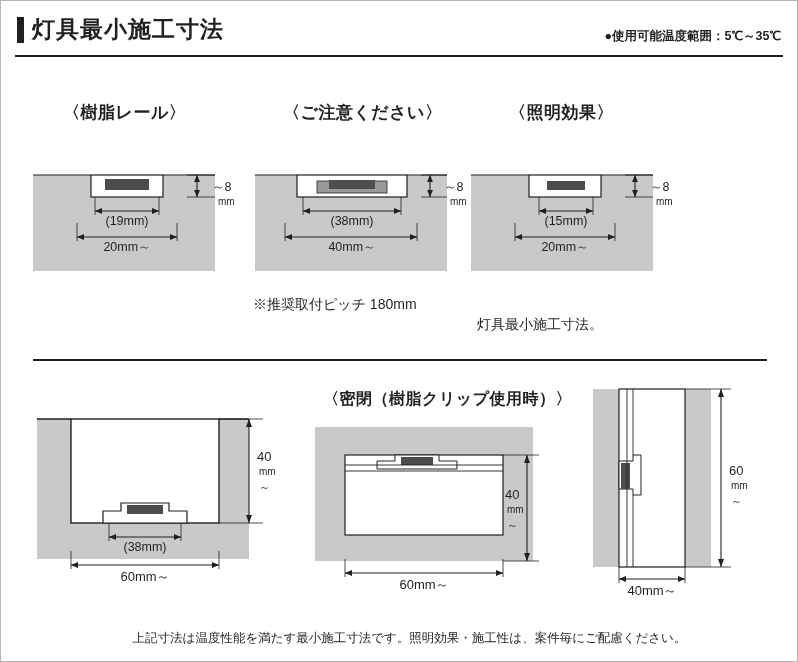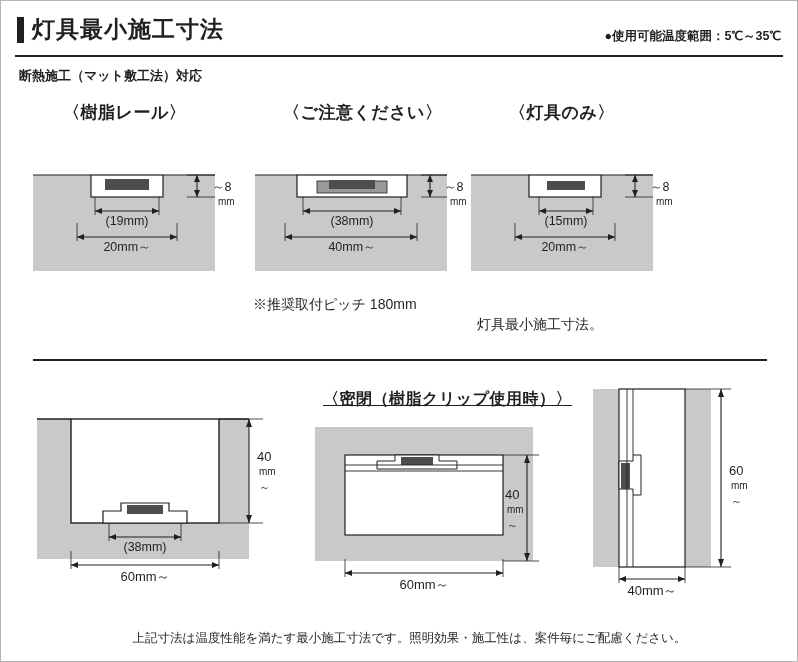--- a/index.html
+++ b/index.html
@@ -72,21 +72,21 @@
   .cap {
     position: absolute;
     font-size: 17px;
     font-weight: bold;
     white-space: nowrap;
     letter-spacing: 0.5px;
   }
   .cap1 { left: 62px;  top: 100px; }
   .cap2 { left: 282px; top: 100px; }
   .cap3 { left: 508px; top: 100px; }
-  .cap4 { left: 322px; top: 388px; font-size: 16px; text-decoration: underline; }
+  .cap4 { left: 322px; top: 388px; font-size: 16px; }
 
   
   .note {
     position: absolute;
     font-size: 14px;
     white-space: nowrap;
   }
   .note2 { left: 252px; top: 295px; }
   .note3a { left: 466px; top: 295px; }
   .note3b { left: 476px; top: 315px; }
@@ -119,25 +119,24 @@
 
 <div class="page">
 
   <div class="header">
     <div class="title-bar"></div>
     <div class="title">灯具最小施工寸法</div>
     <div class="temp-note">●使用可能温度範囲：5℃～35℃</div>
     <div class="header-rule"></div>
   </div>
 
-  <div class="subtitle">断熱施工（マット敷工法）対応</div>
 
   <div class="cap cap1">〈樹脂レール〉</div>
   <div class="cap cap2">〈ご注意ください〉</div>
-  <div class="cap cap3">〈灯具のみ〉</div>
+  <div class="cap cap3">〈照明効果〉</div>
   <div class="cap cap4">〈密閉（樹脂クリップ使用時）〉</div>
 
   <div class="fig" style="left:18px; top:166px;">
     <svg width="216" height="120" viewBox="0 0 216 120">
 
       <rect x="14" y="8" width="182" height="96" fill="#c9c9c9"></rect>
 
       <rect x="72" y="8" width="72" height="22" fill="#ffffff" stroke="#231f20" stroke-width="1.2"></rect>
 
       <rect x="86" y="12" width="44" height="11" fill="#4d4d4d"></rect>

